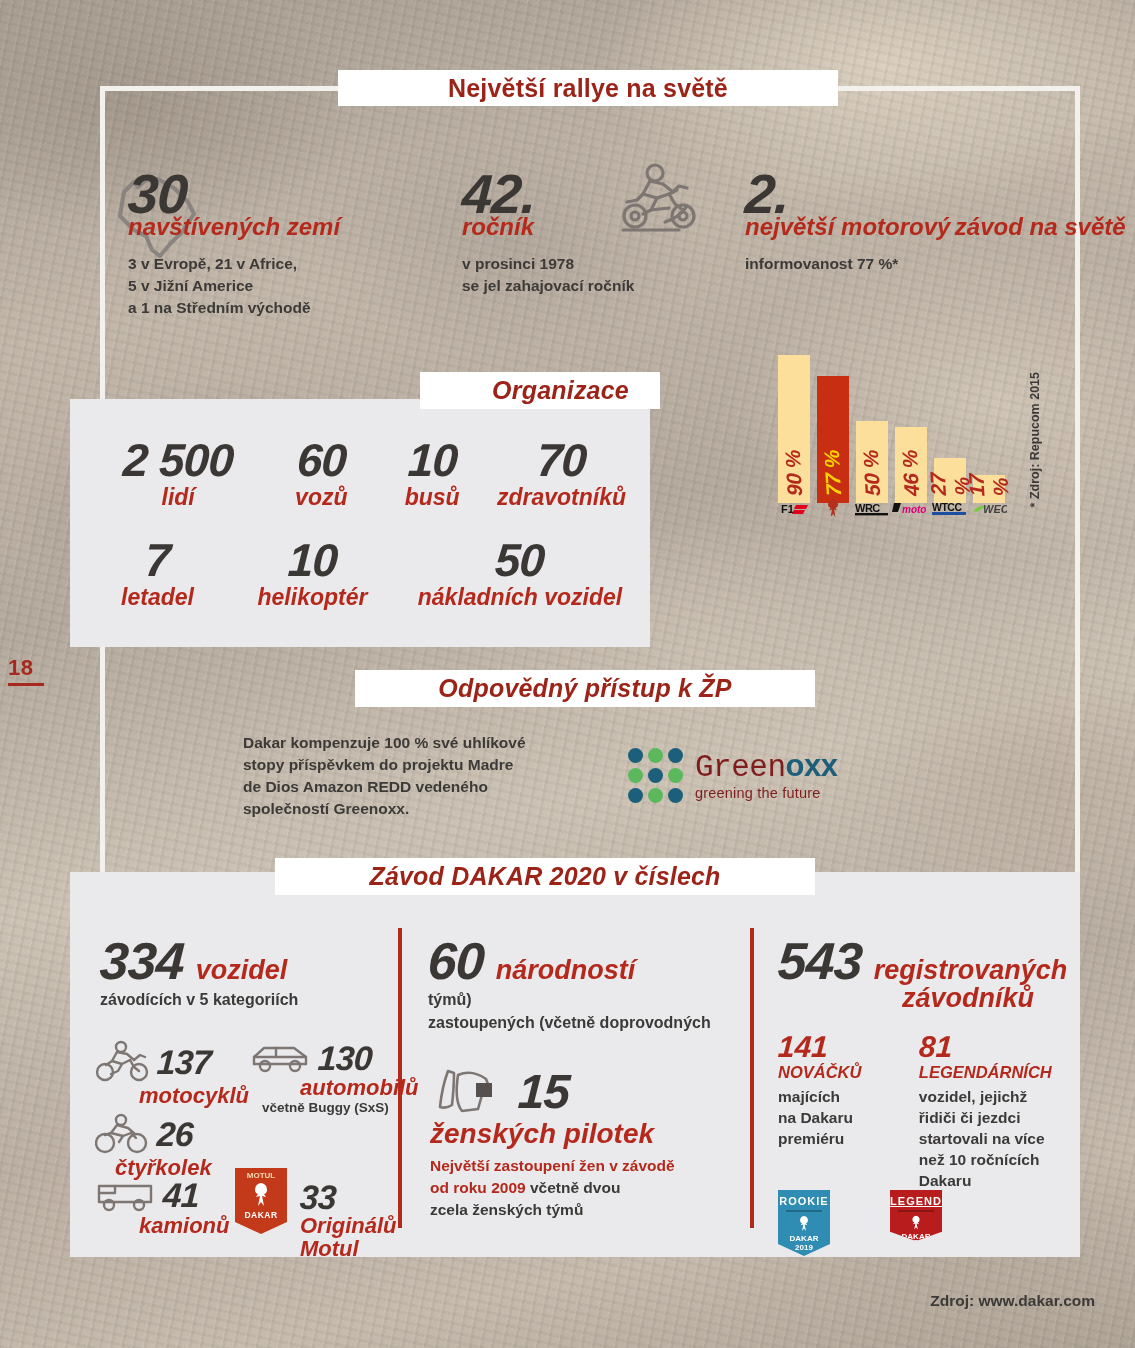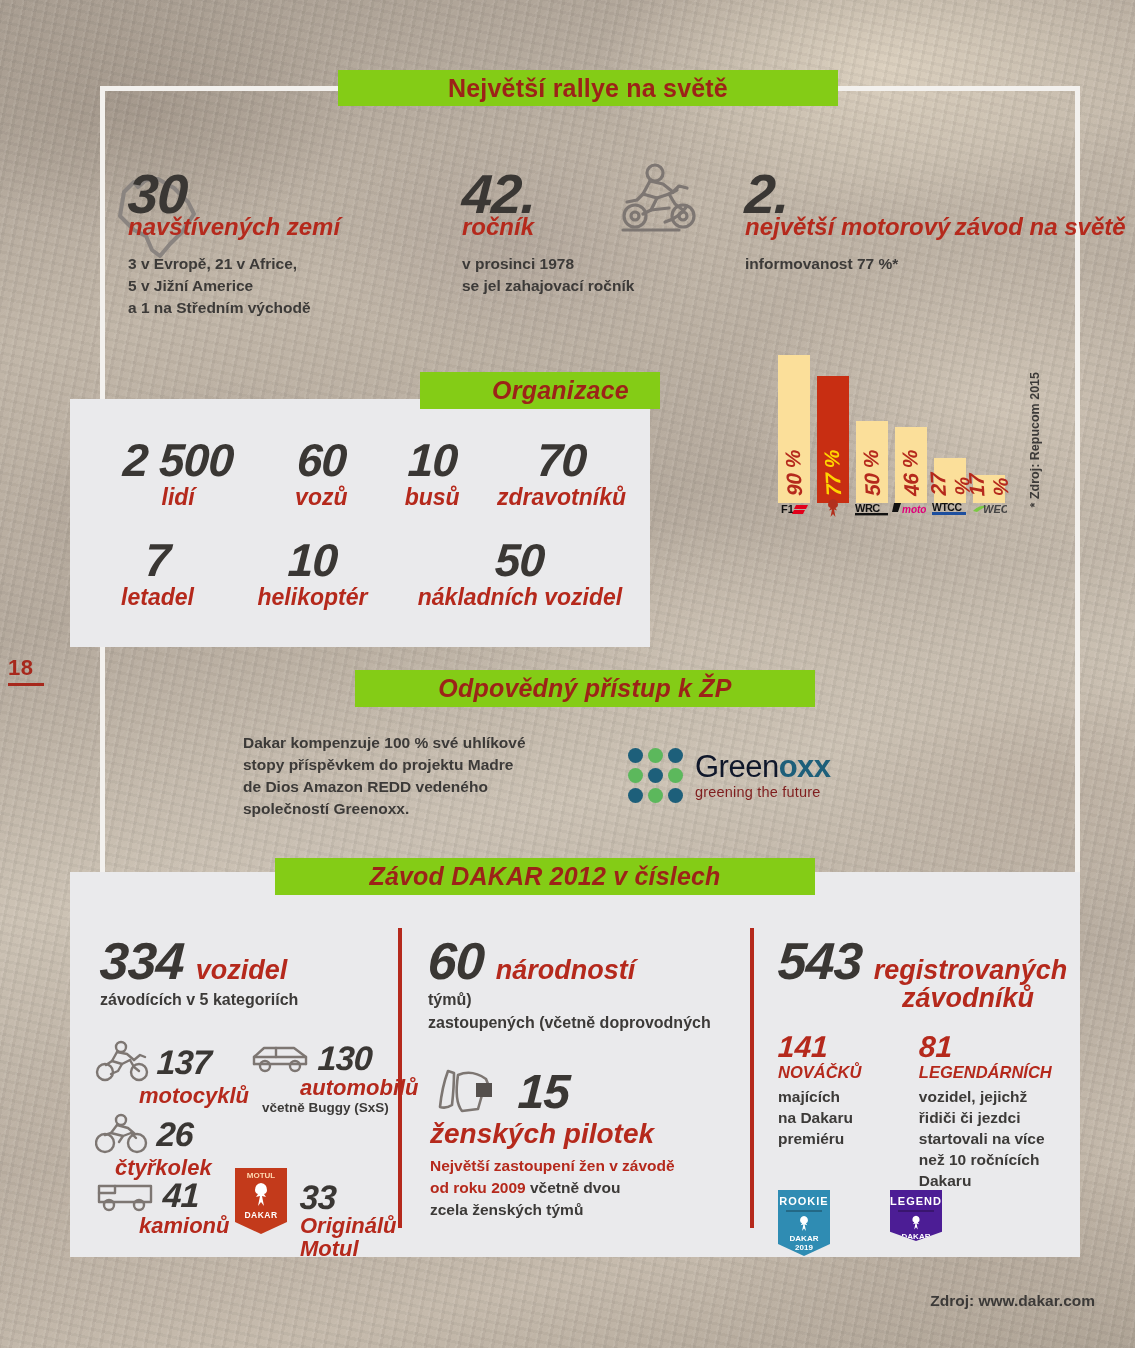--- a/index.html
+++ b/index.html
@@ -51,21 +51,21 @@
     letter-spacing: .5px;
   }
   #page-num-rule {
     position: absolute; left: 8px; top: 683px;
     width: 36px; height: 3px; background: #a7281c;
   }
 
   
   .ribbon {
     position: absolute;
-    background: #84cc16;
+    background: #ffffff;
     color: #9c2318;
     font-weight: 700;
     font-style: italic;
     display: flex; align-items: center; justify-content: center;
     letter-spacing: .2px;
   }
   #ribbon-main  { left: 338px; top: 70px;  width: 500px; height: 36px; font-size: 25px; font-style: normal; }
   #ribbon-org   { left: 420px; top: 372px; width: 240px; height: 37px; font-size: 25px; padding-left: 41px; }
   #ribbon-env   { left: 355px; top: 670px; width: 460px; height: 37px; font-size: 25px; }
   #ribbon-race  { left: 275px; top: 858px; width: 540px; height: 37px; font-size: 25px; }
@@ -135,21 +135,21 @@
   .org-cell { display: flex; flex-direction: column; align-items: center; }
   .org-cell .big-num { font-size: 46px; line-height: 1; }
   .org-cell .red-lbl { font-size: 23px; margin-top: 1px; }
 
   
   #env-text { position: absolute; left: 243px; top: 732px; width: 300px; font-size: 15.5px; }
   #greenoxx { position: absolute; left: 628px; top: 748px; }
   #gx-dots { display: grid; grid-template-columns: repeat(3, 15px); gap: 5px; }
   #gx-dots i { display: block; width: 15px; height: 15px; border-radius: 50%; }
   #gx-word { font-size: 31px; line-height: 1; letter-spacing: -.5px; }
-  #gx-word .g1 { color: #0f172a; font-weight: 400; }
+  #gx-word .g1 { color: #7f1d1d; font-weight: 400; font-family: Liberation Mono, monospace; }
   #gx-word .g2 { color: #1d5f7a; font-weight: 700; }
   #gx-tag { font-size: 14.5px; color: #7f1d1d; margin-top: 2px; letter-spacing: .2px; }
 
   
   .divider { position: absolute; width: 4px; background: #b5291c; }
   #div-1 { left: 398px; top: 928px; height: 300px; }
   #div-2 { left: 750px; top: 928px; height: 300px; }
 
   .head-num { display: flex; align-items: baseline; gap: 12px; white-space: nowrap; }
   .head-num .big-num { font-size: 52px; line-height: 1; }
@@ -183,21 +183,21 @@
 
   
   .dakar-badge {
     position: relative; display: flex; flex-direction: column;
     align-items: center; color: #fff; overflow: hidden;
   }
   .dakar-badge .bword { font-size: 11px; font-weight: 800; letter-spacing: 1px; margin-top: 5px; }
   .dakar-badge .brule { width: 70%; height: 3px; background: rgba(0,0,0,.25); margin: 3px 0 2px; }
   .dakar-badge .byear { font-size: 8px; font-weight: 700; margin-bottom: 4px; }
   #badge-rookie { position: absolute; left: 778px; top: 1190px; width: 52px; height: 66px; background: #2f8cb3; }
-  #badge-legend { position: absolute; left: 890px; top: 1190px; width: 52px; height: 51px; background: #4c1d95; }
+  #badge-legend { position: absolute; left: 890px; top: 1190px; width: 52px; height: 51px; background: #b91c1c; text-decoration: underline; }
   #badge-motul  { position: absolute; left: 235px; top: 1168px; width: 52px; height: 66px; background: #c33a1b; }
   #badge-motul .mtop { font-size: 8px; font-weight: 800; margin-top: 3px; color: #ffd9b0; }
 
   
   #footer {
     position: absolute; left: 0; top: 1292px; width: 1095px;
     text-align: right; font-size: 15.5px; font-weight: 700; color: #3c3a38;
   }
 </style>
 </head>
@@ -395,21 +395,21 @@
     </div>
   <div>
     <div id="gx-word">
       <span class="g1">Green</span><span class="g2">oxx</span>
     </div>
     <div id="gx-tag">greening the future</div>
   </div>
 </div>
 
 <div class="panel" id="panel-race"></div>
-<div class="ribbon" id="ribbon-race">Závod DAKAR 2012 v číslech</div>
+<div class="ribbon" id="ribbon-race">Závod DAKAR 2020 v číslech</div>
 <div class="divider" id="div-1"></div>
 <div class="divider" id="div-2"></div>
 
 <div id="col1">
   <div class="head-num">
     <span class="big-num">334</span>
     <span class="red-lbl">vozidel</span>
   </div>
   <div class="sub-note body-txt">závodících v 5 kategoriích</div>
 </div>

